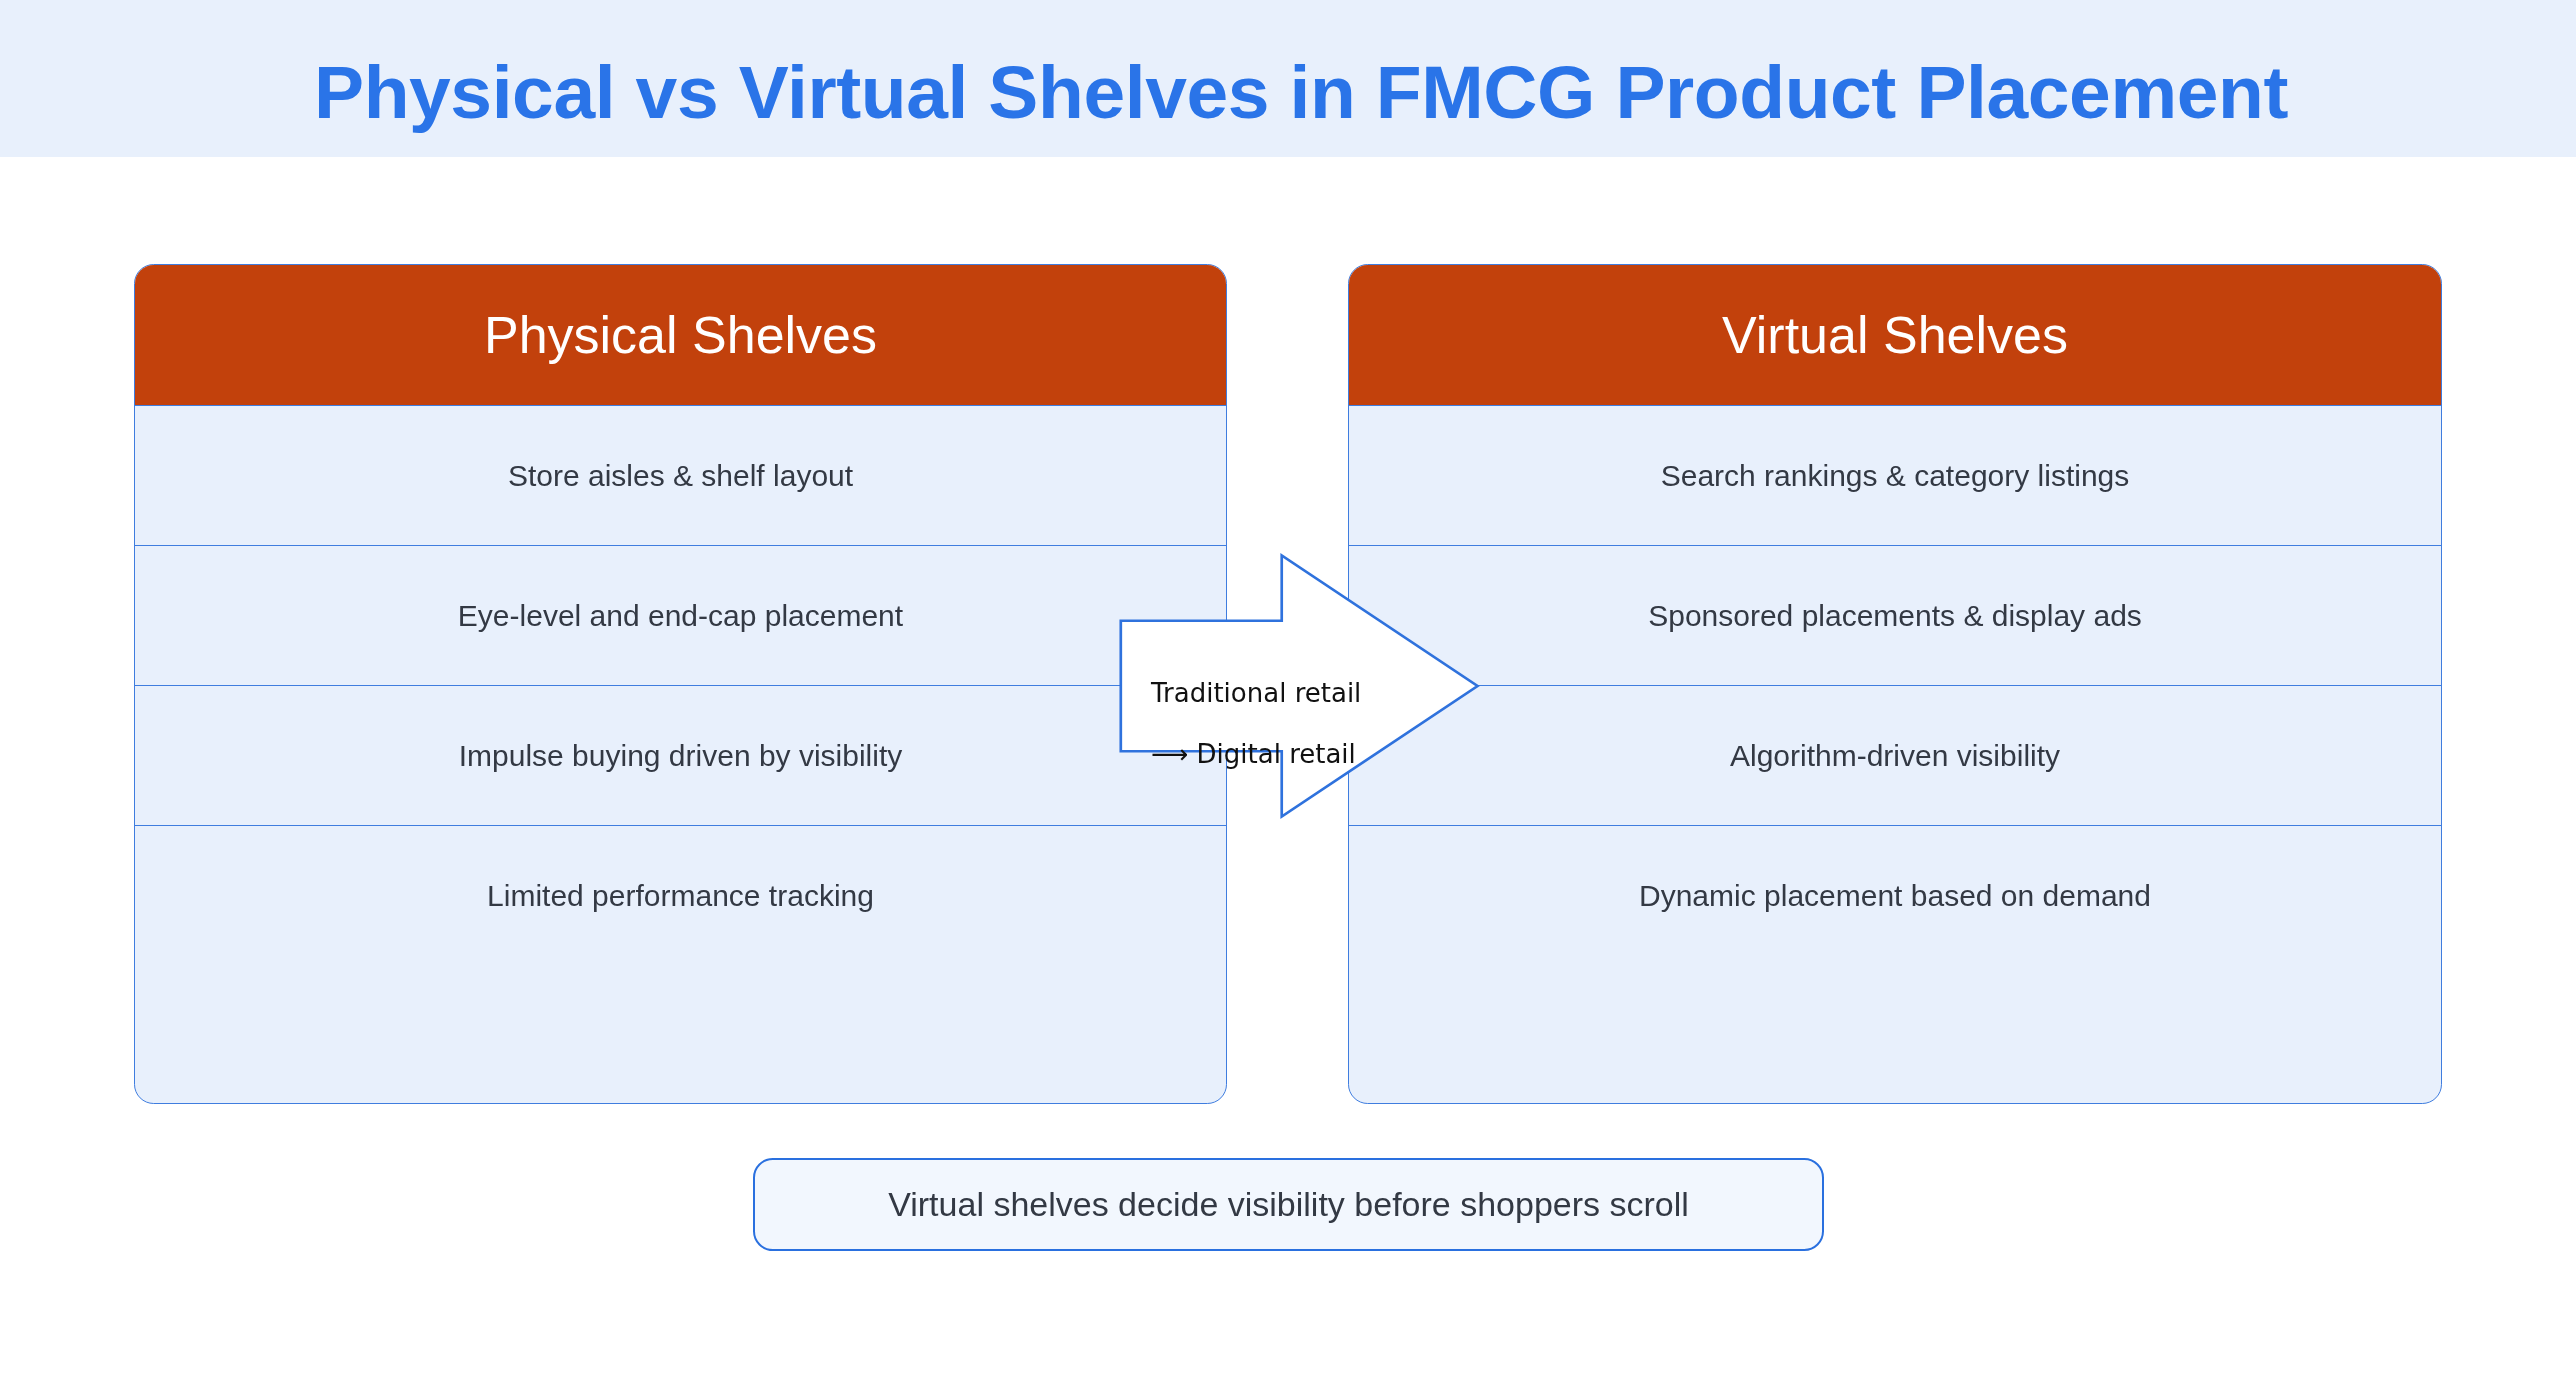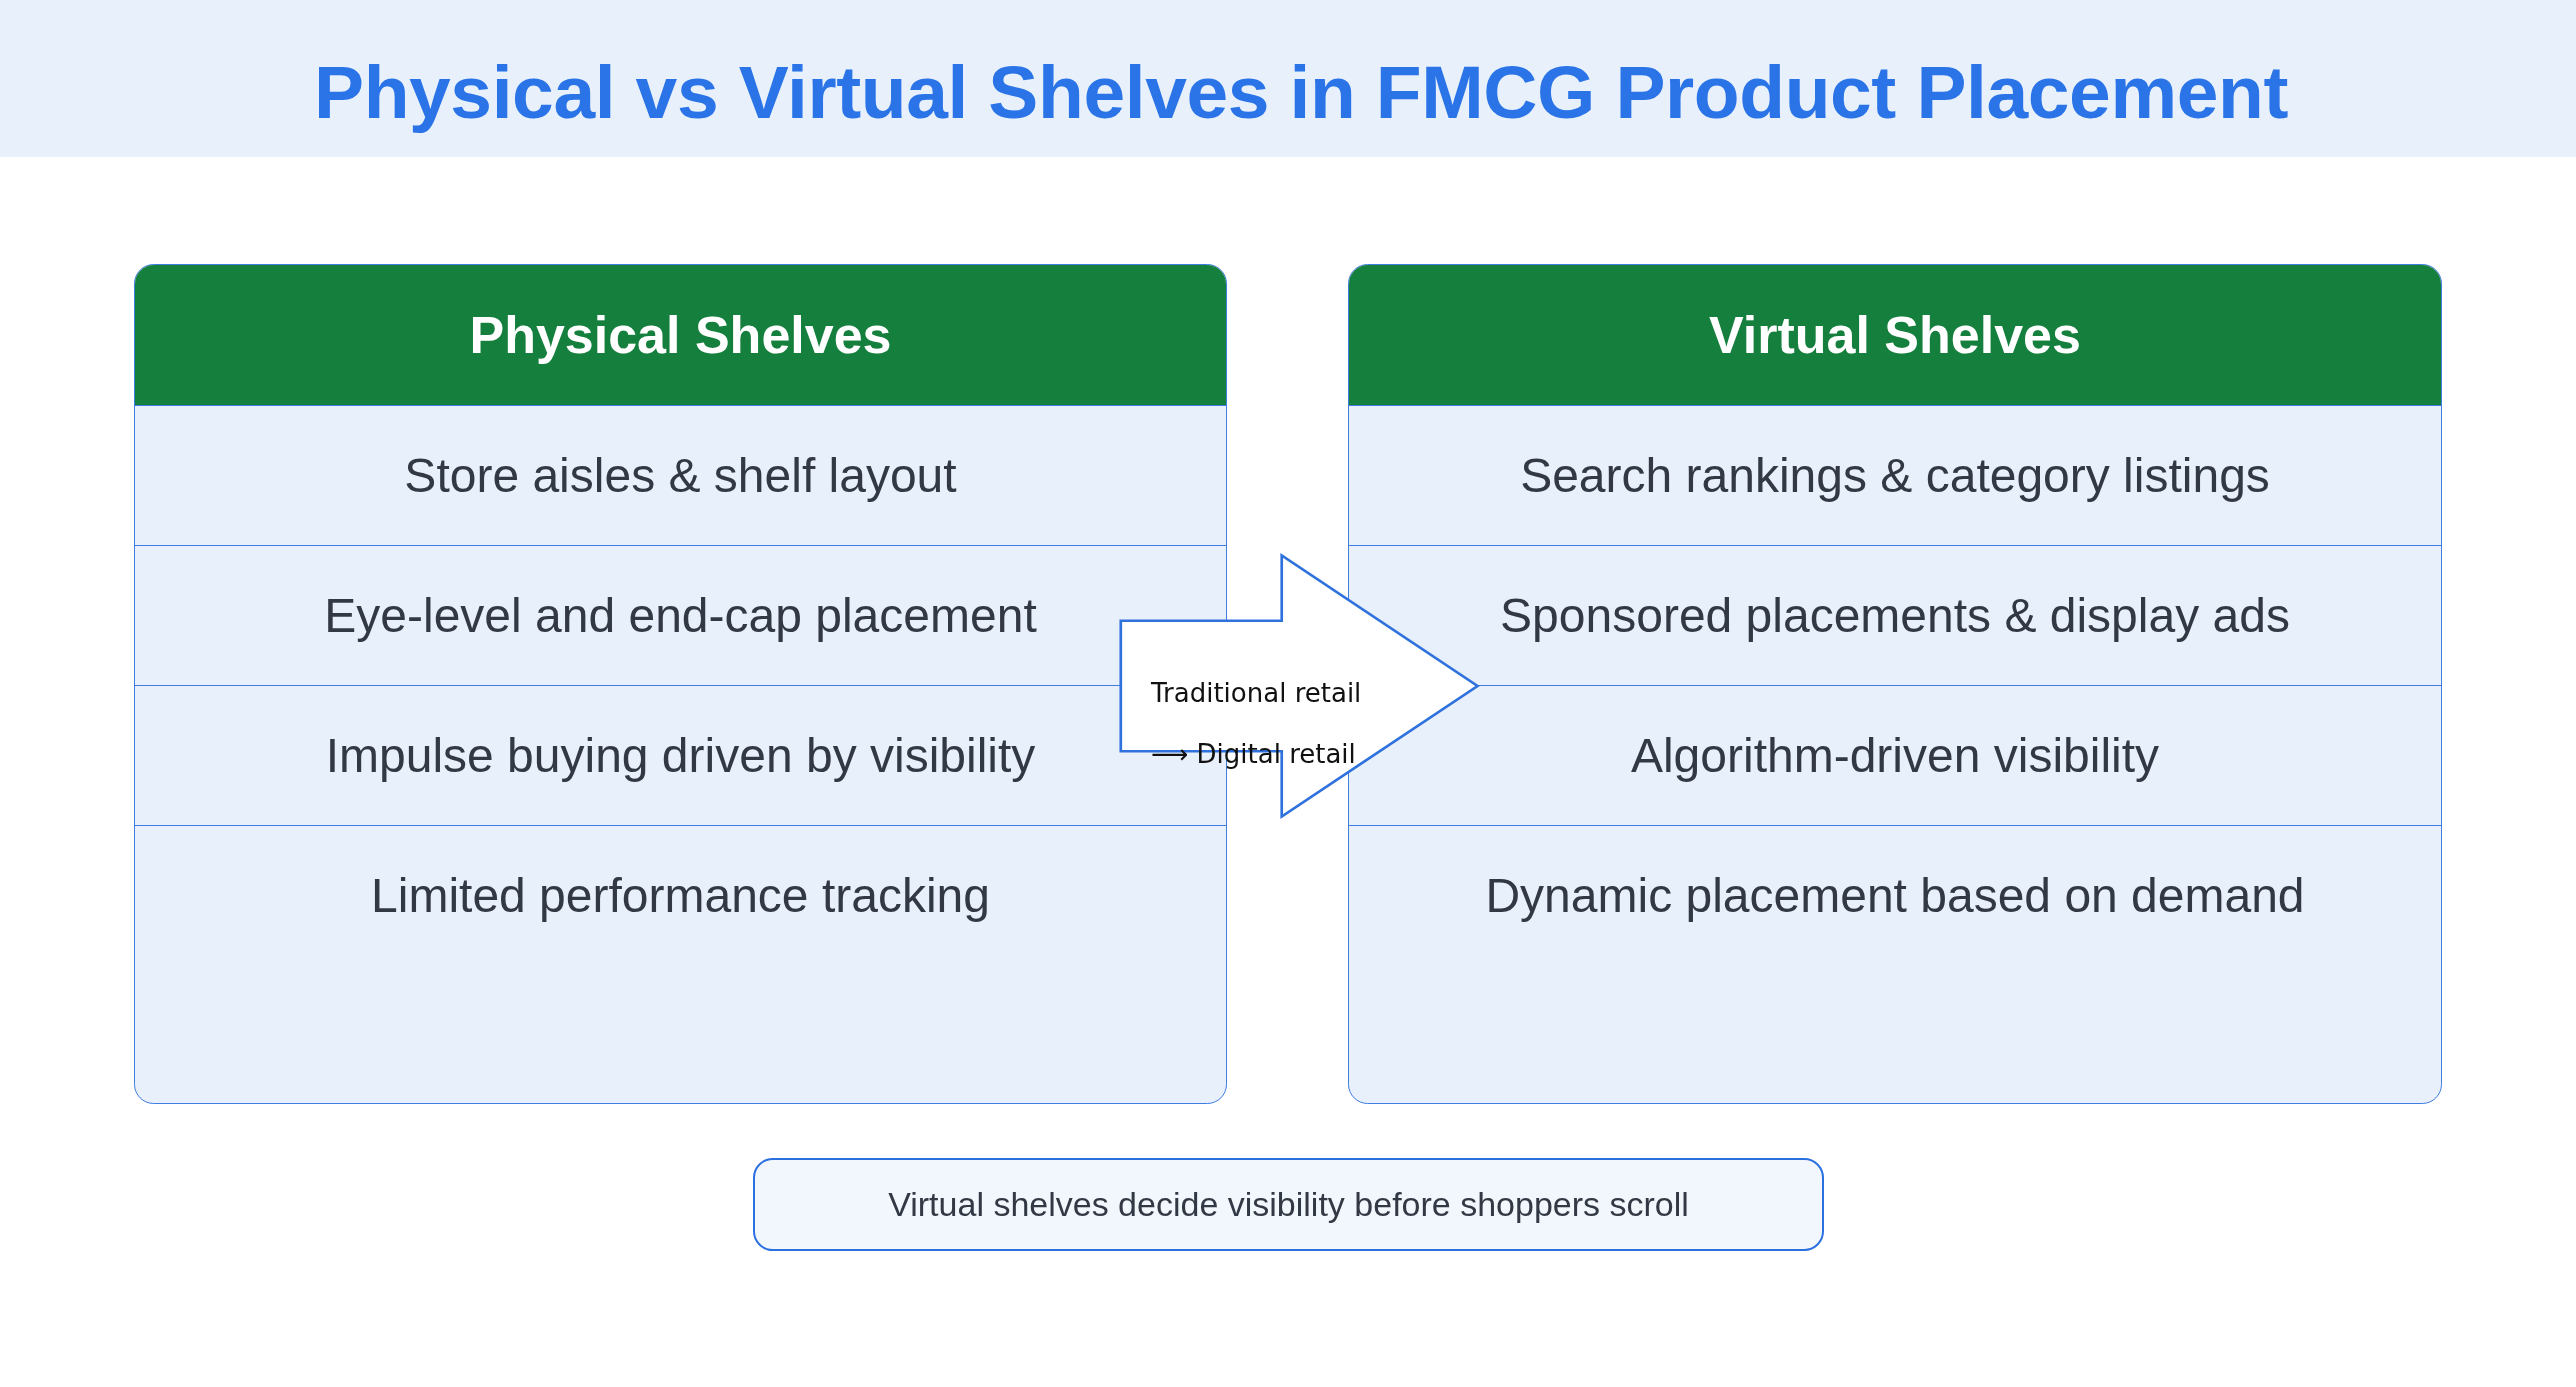--- a/index.html
+++ b/index.html
@@ -23,28 +23,28 @@
       position: absolute; top: 264px; height: 840px;
       box-sizing: border-box;
       border: 1.8px solid #3f7ddf;
       border-radius: 19.7px;
       overflow: hidden;
       background: #e8f0fc;
     }
     .panel.left { left: 134px; width: 1093px; }
     .panel.right { left: 1348px; width: 1094px; }
     .panel-header {
-      height: 140px; background: #15803d; color: #ffffff;
+      height: 140px; background: #c2410c; color: #ffffff;
       display: flex; align-items: center; justify-content: center;
-      font-weight: bold; font-size: 52px;
+      font-weight: normal; font-size: 52px;
     }
     .panel-row {
       height: 140px; box-sizing: border-box;
       display: flex; align-items: center; justify-content: center;
-      font-size: 48px; color: #333944;
+      font-size: 30px; color: #333944;
       border-top: 1.8px solid #3f7ddf;
     }
     .panel-row:first-of-type { border-top: none; }
     .arrow {
       position: absolute; left: 1118px; top: 551px; width: 365px; height: 270px;
     }
     .arrow-label {
       position: absolute; left: 1151px; top: 651px; width: 268px;
       font-family: "DejaVu Sans", sans-serif; font-size: 26px; color: #111111;
       line-height: 37px;

